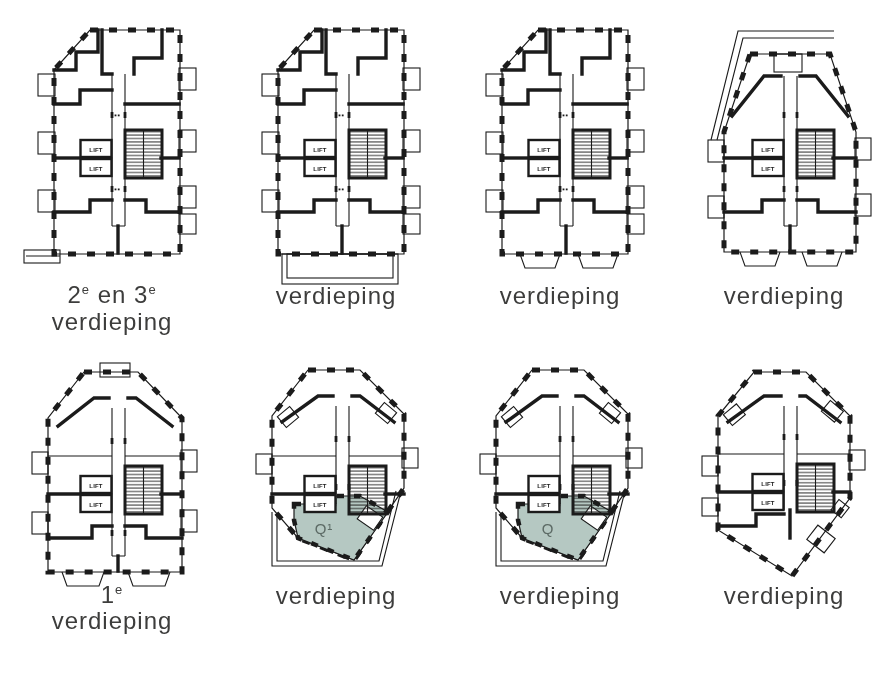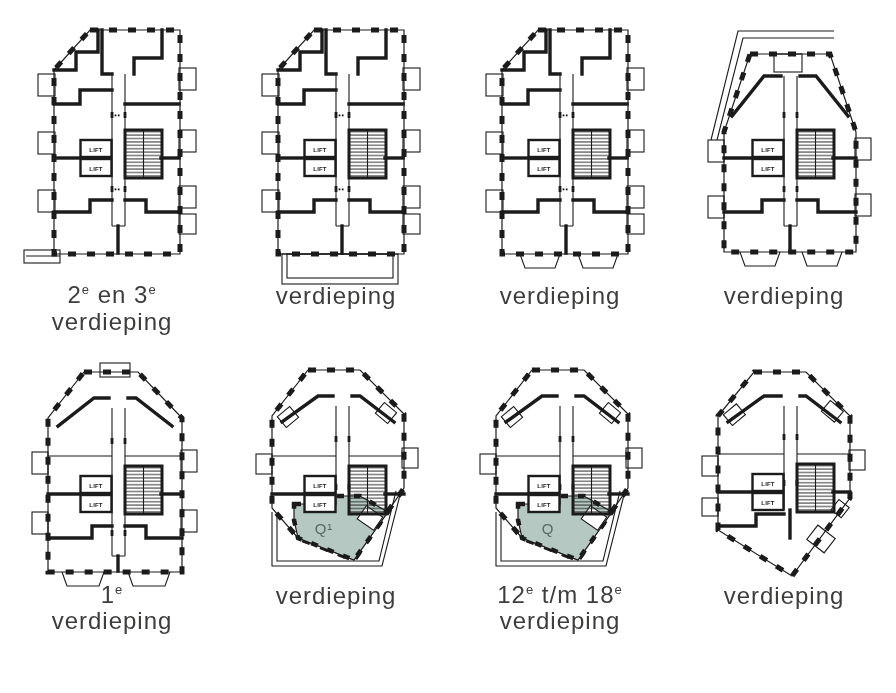--- a/index.html
+++ b/index.html
@@ -276,21 +276,20 @@
       <div class="cap2">verdieping</div>
     </figcaption>
   </figure>
 
   <figure class="cell row2">
     <svg class="plan" width="200" height="230" viewBox="0 0 200 230">
       <use href="#planQ"></use>
       <text class="qlabel" x="88" y="174">Q</text>
     </svg>
     <figcaption class="cap">
-      <div class="cap1"><span>12</span><sup>e</sup><span> t/m 18</span><sup>e</sup></div>
       <div class="cap2">verdieping</div>
     </figcaption>
   </figure>
 
   <figure class="cell row2">
     <svg class="plan" width="200" height="230" viewBox="0 0 200 230">
       <g>
         <rect class="bump" x="42" y="48" width="17" height="14" transform="rotate(-40 50 55)"></rect>
         <rect class="bump" x="140" y="44" width="17" height="14" transform="rotate(40 148 51)"></rect>
         <rect class="bump" x="18" y="96" width="16" height="20"></rect>

